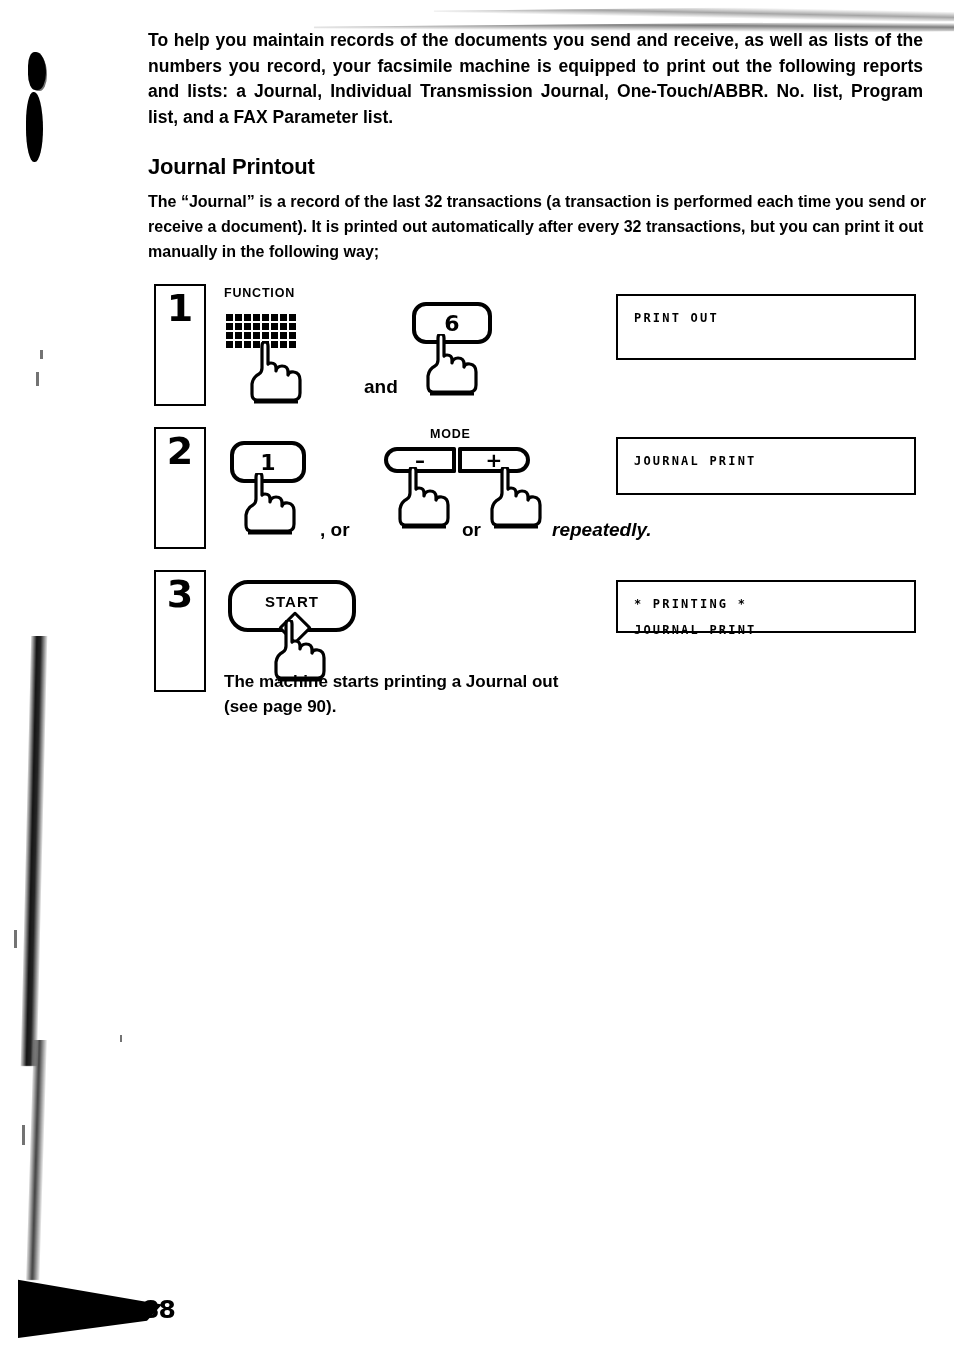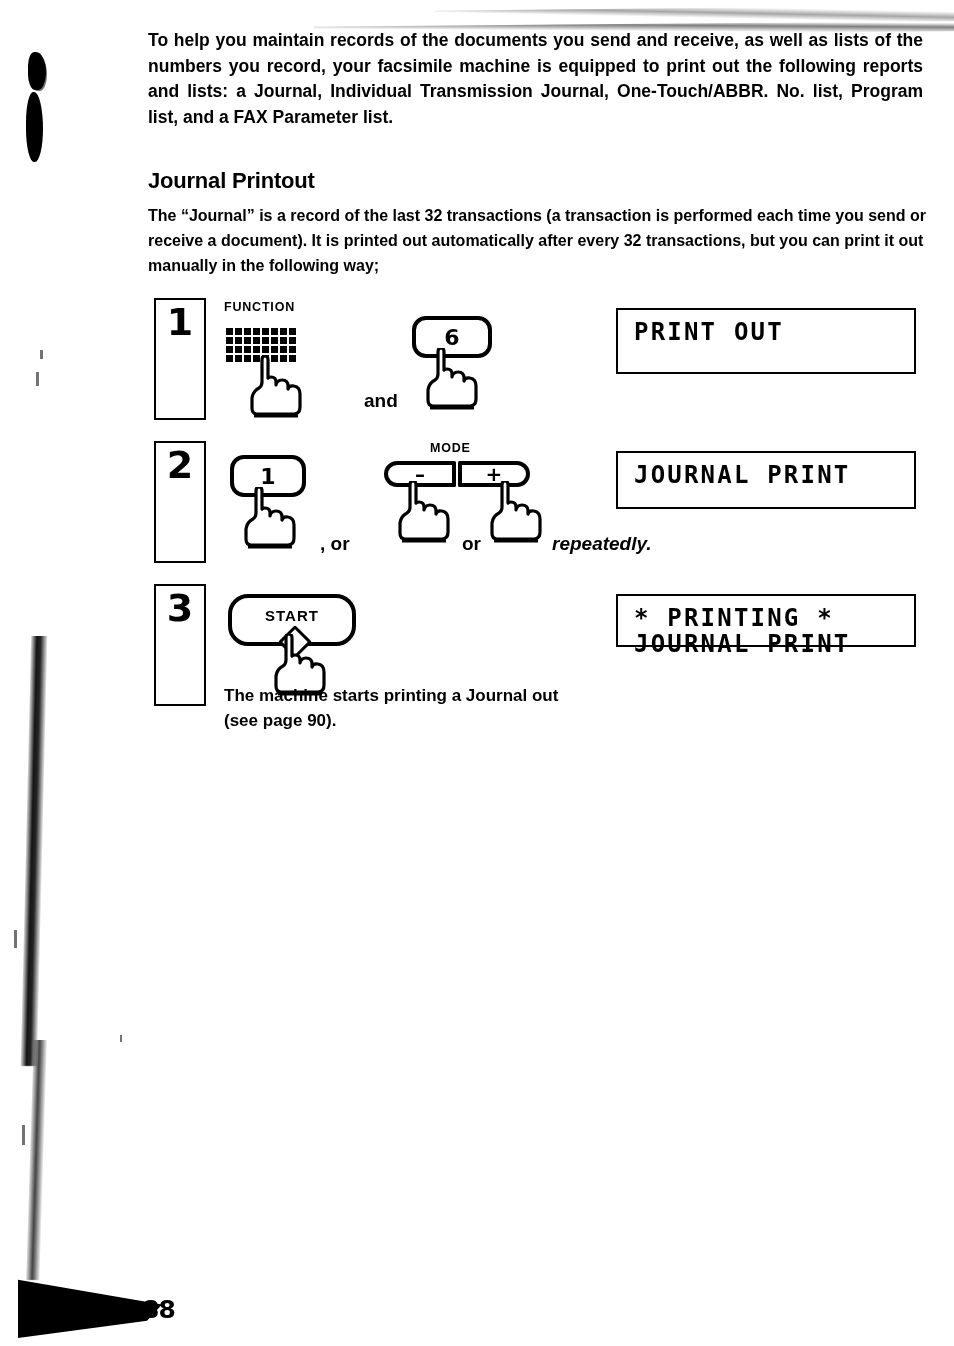--- a/index.html
+++ b/index.html
@@ -128,21 +128,21 @@
   
   .intro {
     margin-top: 28px;
     font-size: 17.5px;
     line-height: 25.5px;
     text-align: justify;
     font-weight: 700;
     width: 775px;
   }
   .section-heading {
-    margin-top: 38px;
+    margin-top: 24px;
     font-size: 22px;
     font-weight: bold;
     letter-spacing: -0.2px;
   }
   .section-body {
     margin-top: 9px;
     font-size: 16px;
     line-height: 25px;
     font-weight: 600;
     width: 778px;
@@ -271,21 +271,21 @@
   }
 
   
   .lcd {
     position: absolute;
     border: 2.5px solid #000;
     background: #fff;
     box-sizing: border-box;
     padding: 9px 0 12px 16px;
     font-family: "DejaVu Sans Mono", monospace;
-    font-size: 24px;
+    font-size: 12px;
     font-weight: bold;
     letter-spacing: 2.2px;
     line-height: 26px;
   }
   .lcd-line { white-space: pre; }
   .lcd-line.indent { padding-left: 92px; }
   .cursor-block {
     display: inline-block;
     width: 13px; height: 19px;
     background: #000;

